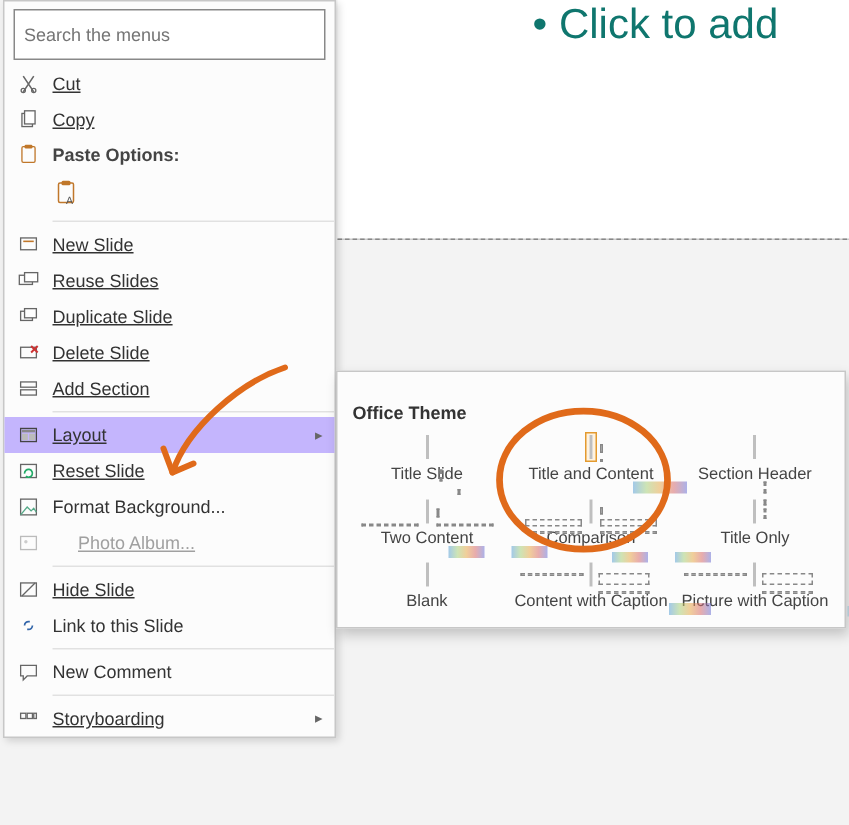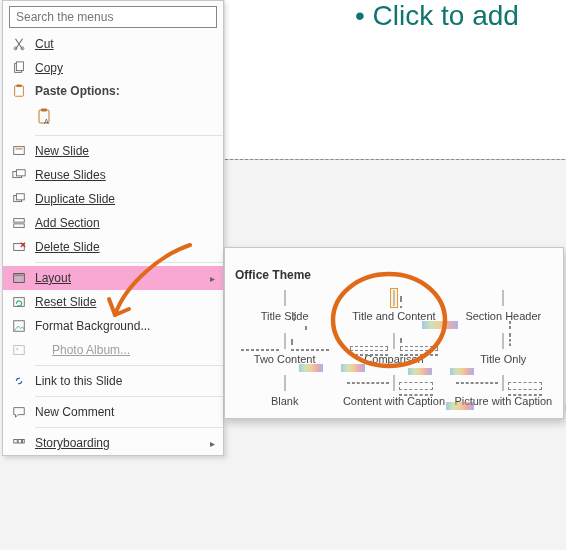--- a/index.html
+++ b/index.html
@@ -52,40 +52,40 @@
     border: 1px solid #c7c7c7;
     box-shadow: 2px 2px 5px rgba(0,0,0,0.15);
     z-index: 10;
   }
   .search-box {
     margin: 5px 6px 4px 6px;
     border: 1px solid #888;
     height: 22px;
     display: flex;
     align-items: center;
-    padding: 4px 4px;
+    padding: 16px 4px;
     background: #fff;
   }
   .search-box input {
     border: none;
     outline: none;
     width: 100%;
     font-size: 12px;
     color: #666;
     background: transparent;
   }
   .menu-item {
     display: flex;
     align-items: center;
     height: 24px;
     padding: 0 8px 0 0;
     cursor: default;
     position: relative;
   }
-  .menu-item.hover { background: #f9a8d4; }
+  .menu-item.hover { background: #c4b5fd; }
   .menu-item.section-label { height: 22px; font-weight: 600; color: #444; }
   .menu-item.disabled { color: #a0a0a0; gap: 17px; }
   .menu-gutter {
     width: 32px;
     display: flex;
     align-items: center;
     justify-content: center;
     flex-shrink: 0;
   }
   .menu-label { flex: 1; }
@@ -253,36 +253,36 @@
           <rect x="2" y="4" width="9" height="7" fill="none" stroke="#666"></rect>
           <rect x="5" y="2" width="9" height="7" fill="#fff" stroke="#666"></rect>
         </svg>
     </span>
     <span class="menu-label"><span class="accel">Duplicate Slide</span></span>
   </div>
 
   <div class="menu-item">
     <span class="menu-gutter icon">
       <svg width="14" height="14" viewBox="0 0 16 16">
-          <rect x="2" y="3" width="12" height="4" fill="none" stroke="#666"></rect>
-          <rect x="2" y="9" width="12" height="4" fill="none" stroke="#666"></rect>
-        </svg>
-    </span>
-    <span class="menu-label"><span class="accel">Add Section</span></span>
-  </div>
-
-  <div class="menu-item">
-    <span class="menu-gutter icon">
-      <svg width="14" height="14" viewBox="0 0 16 16">
           <rect x="2" y="4" width="12" height="8" fill="none" stroke="#666"></rect>
           <path d="M10 3l5 5" stroke="#c33" stroke-width="1.5"></path>
           <path d="M15 3l-5 5" stroke="#c33" stroke-width="1.5"></path>
         </svg>
     </span>
     <span class="menu-label"><span class="accel">Delete Slide</span></span>
+  </div>
+
+  <div class="menu-item">
+    <span class="menu-gutter icon">
+      <svg width="14" height="14" viewBox="0 0 16 16">
+          <rect x="2" y="3" width="12" height="4" fill="none" stroke="#666"></rect>
+          <rect x="2" y="9" width="12" height="4" fill="none" stroke="#666"></rect>
+        </svg>
+    </span>
+    <span class="menu-label"><span class="accel">Add Section</span></span>
   </div>
 
   <div class="menu-sep"></div>
 
   <div class="menu-item hover">
     <span class="menu-gutter icon">
       <svg width="14" height="14" viewBox="0 0 16 16">
           <rect x="2" y="3" width="12" height="10" fill="none" stroke="#444"></rect>
           <rect x="3" y="4" width="10" height="2" fill="#888"></rect>
           <rect x="3" y="7" width="4.5" height="5" fill="#bbb"></rect>
@@ -318,20 +318,29 @@
       <svg width="14" height="14" viewBox="0 0 16 16">
           <rect x="2" y="3" width="12" height="10" fill="none" stroke="#bbb"></rect>
           <circle cx="6" cy="7" r="1.3" fill="#ccc"></circle>
         </svg>
     </span>
     <span class="menu-label"><span class="accel">Photo Album...</span></span>
   </div>
 
   <div class="menu-sep"></div>
 
+  <div class="menu-item">
+    <span class="menu-gutter icon">
+      <svg width="14" height="14" viewBox="0 0 16 16">
+          <rect x="2" y="3" width="12" height="10" fill="none" stroke="#666"></rect>
+          <path d="M3 13L13 3" stroke="#666"></path>
+        </svg>
+    </span>
+    <span class="menu-label"><span class="accel">Hide Slide</span></span>
+  </div>
 
   <div class="menu-item">
     <span class="menu-gutter icon">
       <svg width="14" height="14" viewBox="0 0 16 16">
           <path d="M5 8a3 3 0 0 1 3-3h1M11 8a3 3 0 0 1-3 3H7" fill="none" stroke="#36a" stroke-width="1.3"></path>
         </svg>
     </span>
     <span class="menu-label">Link to this Slide</span>
   </div>
 

